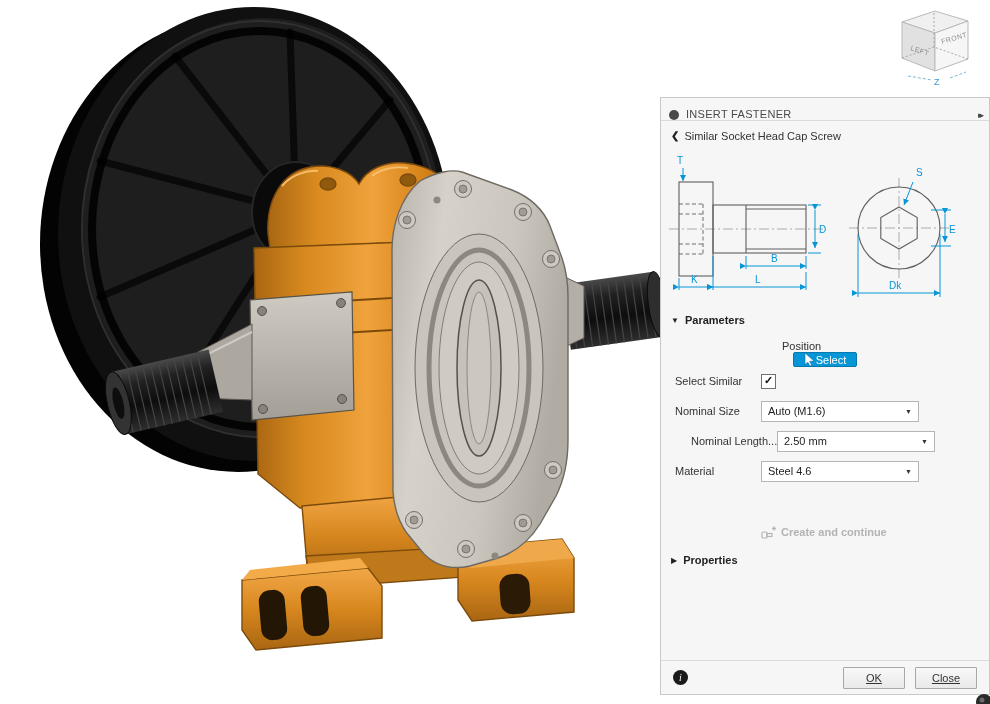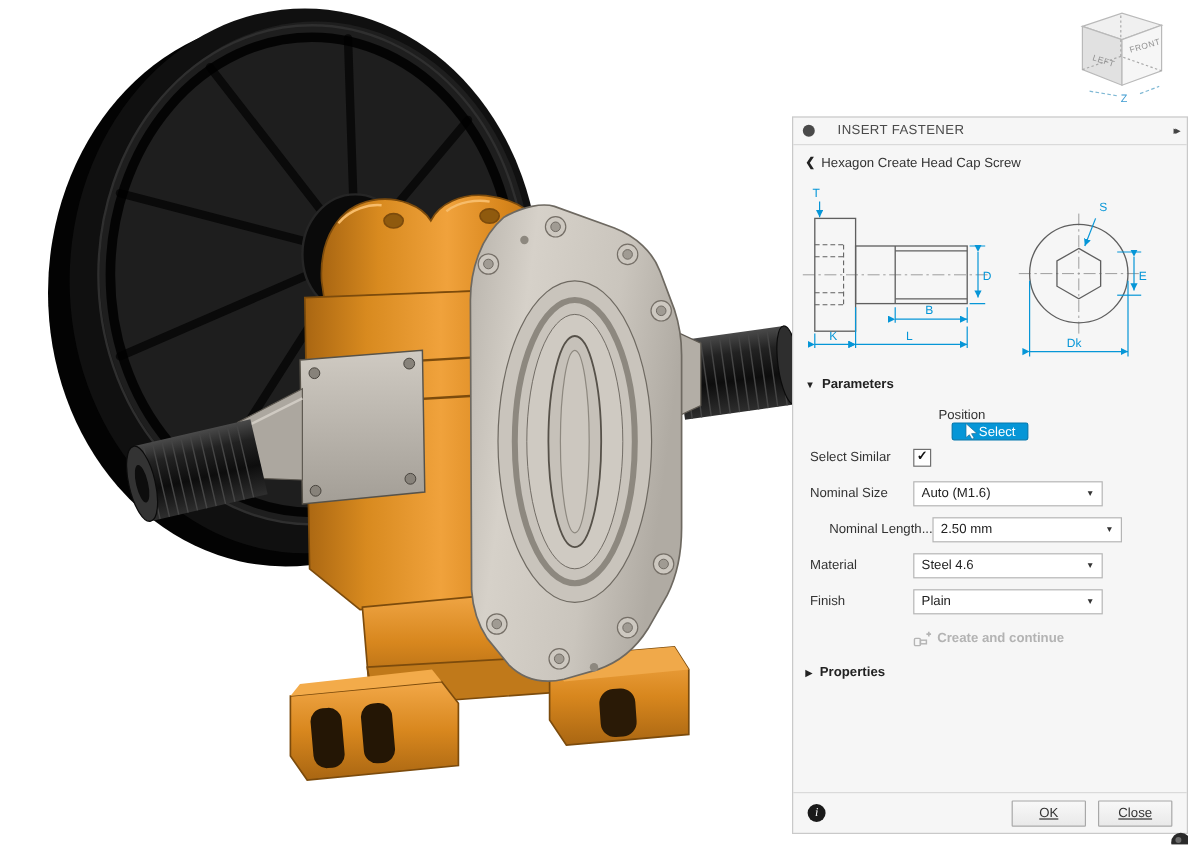--- a/index.html
+++ b/index.html
@@ -6,21 +6,21 @@
   .stage{position:relative;width:990px;height:704px;overflow:hidden;background:#ffffff;user-select:none;}
   .model-svg{position:absolute;left:0;top:0;}
   .viewcube{position:absolute;left:888px;top:2px;}
   .vc-label{font-size:7px;fill:#8f8f8f;letter-spacing:.5px;}
   .vc-z{font-size:9px;fill:#3d9bd1;}
 
   
   .dialog{position:absolute;left:660px;top:97px;width:330px;height:598px;background:#f6f6f6;
           border:1px solid #c9c9c9;box-sizing:border-box;font-size:11px;color:#333;}
   .dlg-header{position:absolute;top:0;left:0;right:0;height:23px;border-bottom:1px solid #dadada;
-              display:flex;align-items:center;padding:0 8px;box-sizing:border-box;gap:12px;}
+              display:flex;align-items:flex-end;padding:0 8px;box-sizing:border-box;}
   .grip{width:10px;height:10px;border-radius:50%;background:#4a4a4a;margin-right:7px;flex:none;}
   .dlg-title{font-size:11px;color:#4a4a4a;letter-spacing:.3px;}
   .expand-ic{margin-left:auto;font-size:9px;color:#444;letter-spacing:-3px;cursor:pointer;}
   .back-row{position:absolute;top:30px;left:10px;height:16px;display:flex;align-items:center;gap:5px;cursor:pointer;}
   .back-chv{font-size:10px;color:#222;font-weight:bold;line-height:1;}
   .back-txt{font-size:11px;color:#333;}
   .fastener-diagram{position:absolute;top:50px;left:0;}
   .dlg-section{position:absolute;left:10px;display:flex;align-items:center;gap:6px;cursor:pointer;}
   .sec-marker{font-size:8px;color:#222;}
   .sec-title{font-weight:bold;font-size:11px;color:#222;}
@@ -210,21 +210,21 @@
   <div class="dialog">
 
     <div class="dlg-header">
       <span class="grip"></span>
       <span class="dlg-title">INSERT FASTENER</span>
       <span class="expand-ic">▸▸</span>
     </div>
 
     <div class="back-row">
       <span class="back-chv">❮</span>
-      <span class="back-txt">Hexagon Create Head Cap Screw</span>
+      <span class="back-txt">Similar Socket Head Cap Screw</span>
     </div>
 
     <svg class="fastener-diagram" width="330" height="162" viewBox="0 0 330 162">
       <defs>
         <marker id="arr" markerWidth="8" markerHeight="8" refX="6" refY="3" orient="auto">
           <path d="M0,0 L6,3 L0,6 z" fill="#0696d7"></path>
         </marker>
       </defs>
       <g stroke="#9a9a9a" stroke-width="0.8" stroke-dasharray="10,3,2,3">
         <line x1="8" y1="81" x2="162" y2="81"></line>
@@ -319,27 +319,20 @@
     </div>
 
     <div class="row" style="top:362px;">
       <span class="lbl">Material</span>
       <div class="dropdown">
         <span class="val">Steel 4.6</span>
         <span class="caret">▼</span>
       </div>
     </div>
 
-    <div class="row" style="top:392px;">
-      <span class="lbl">Finish</span>
-      <div class="dropdown">
-        <span class="val">Plain</span>
-        <span class="caret">▼</span>
-      </div>
-    </div>
 
     <div class="create-row" style="top:424px;">
       <svg width="15" height="15" viewBox="0 0 15 15">
         <rect x="1" y="7" width="5" height="6" rx="1" fill="none" stroke="#b5b5b5" stroke-width="1.2"></rect>
         <rect x="6" y="8.5" width="5" height="3" fill="none" stroke="#b5b5b5" stroke-width="1.2"></rect>
         <path d="M11,3.5 h4 M13,1.5 v4" stroke="#b5b5b5" stroke-width="1.4"></path>
       </svg>
       <span>Create and continue</span>
     </div>
 

